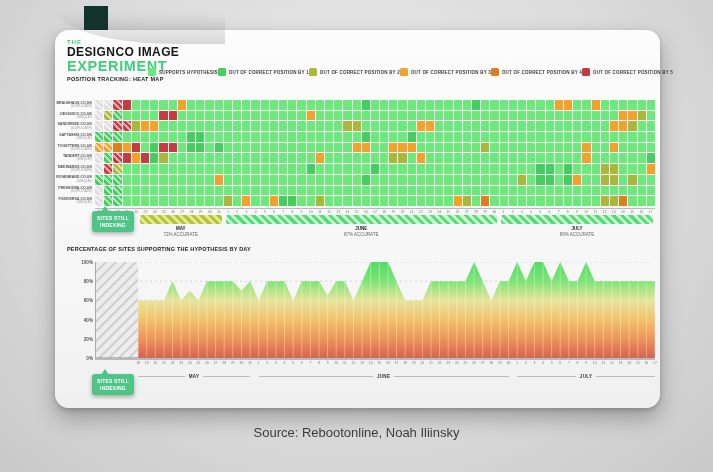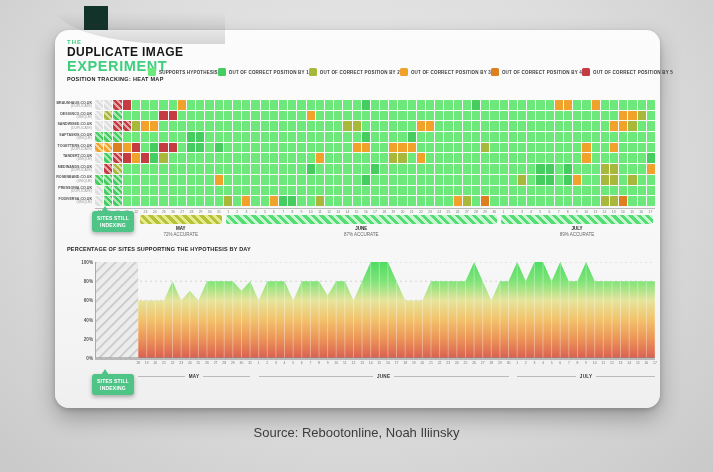--- a/index.html
+++ b/index.html
@@ -85,21 +85,21 @@
   }
 </style>
 </head>
 <body>
 
 <div class="corner-tab"></div>
 
 <div class="card">
   <div class="hdr">
     <div class="the">THE</div>
-    <div class="t1">DUPLICATE IMAGE</div>
+    <div class="t1">DESIGNCO IMAGE</div>
     <div class="t2">EXPERIMENT</div>
     <div class="tag">POSITION TRACKING: HEAT MAP</div>
   </div>
 
   <div class="legend" id="legend">
       <div class="lg-item">
         <span class="lg-sw" style="background: rgb(109, 232, 123);"></span>
         <span class="lg-tx">SUPPORTS HYPOTHESIS</span>
       </div>
       <div class="lg-item">

